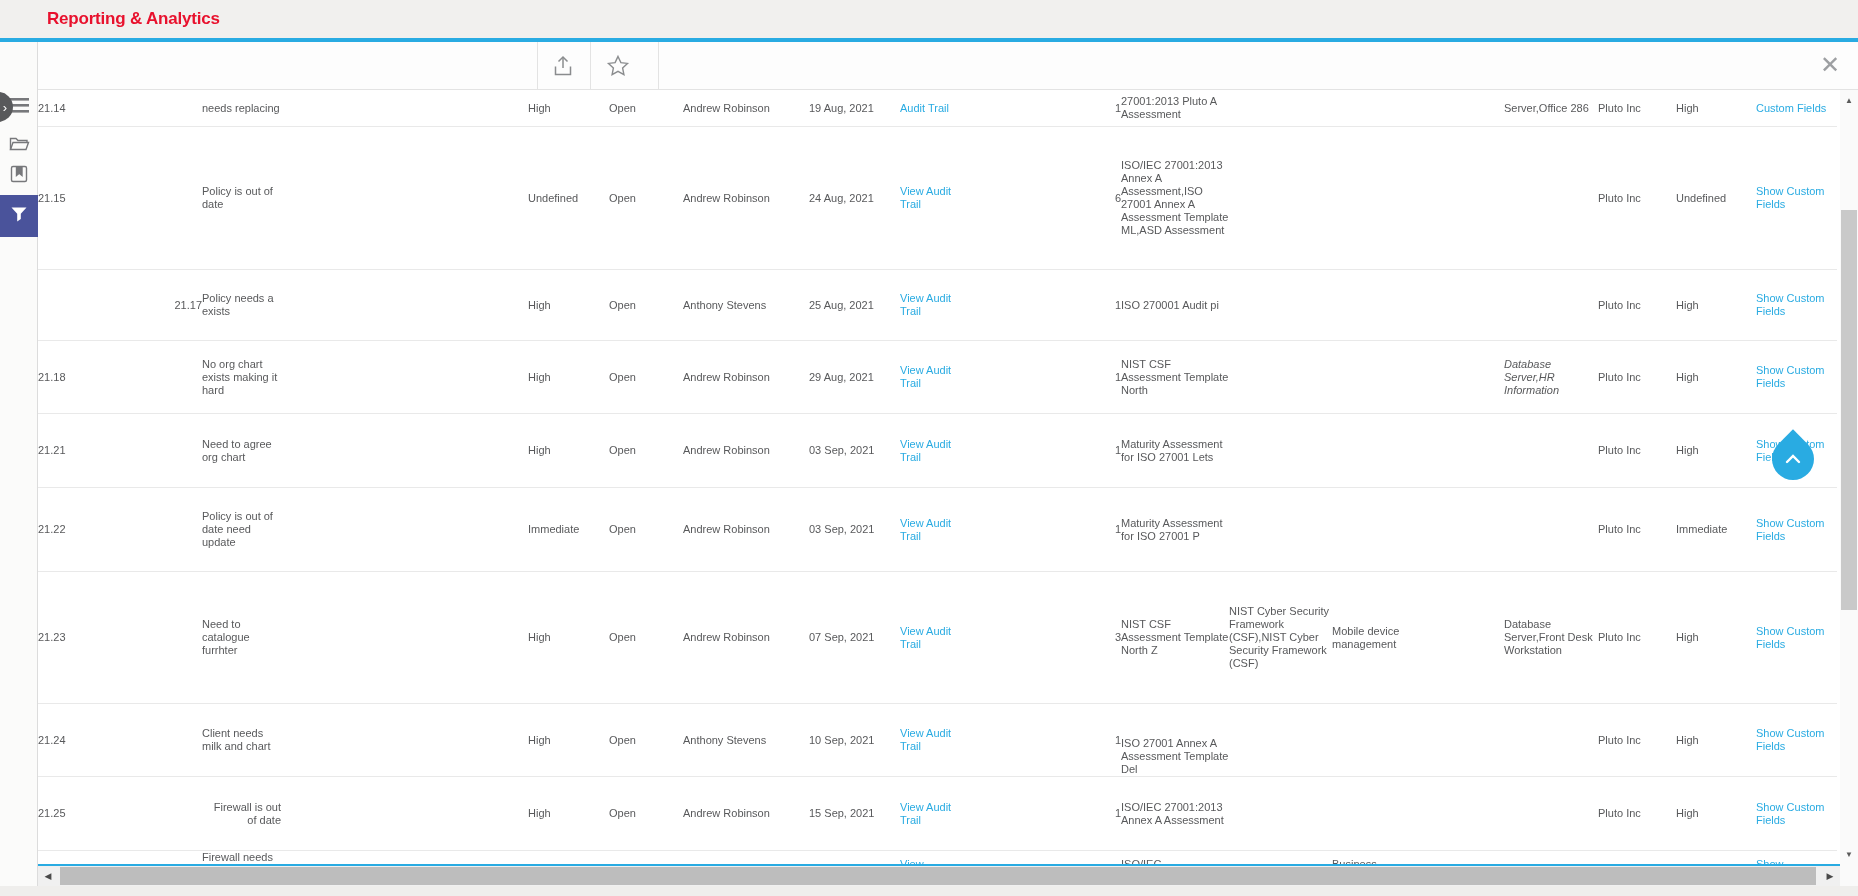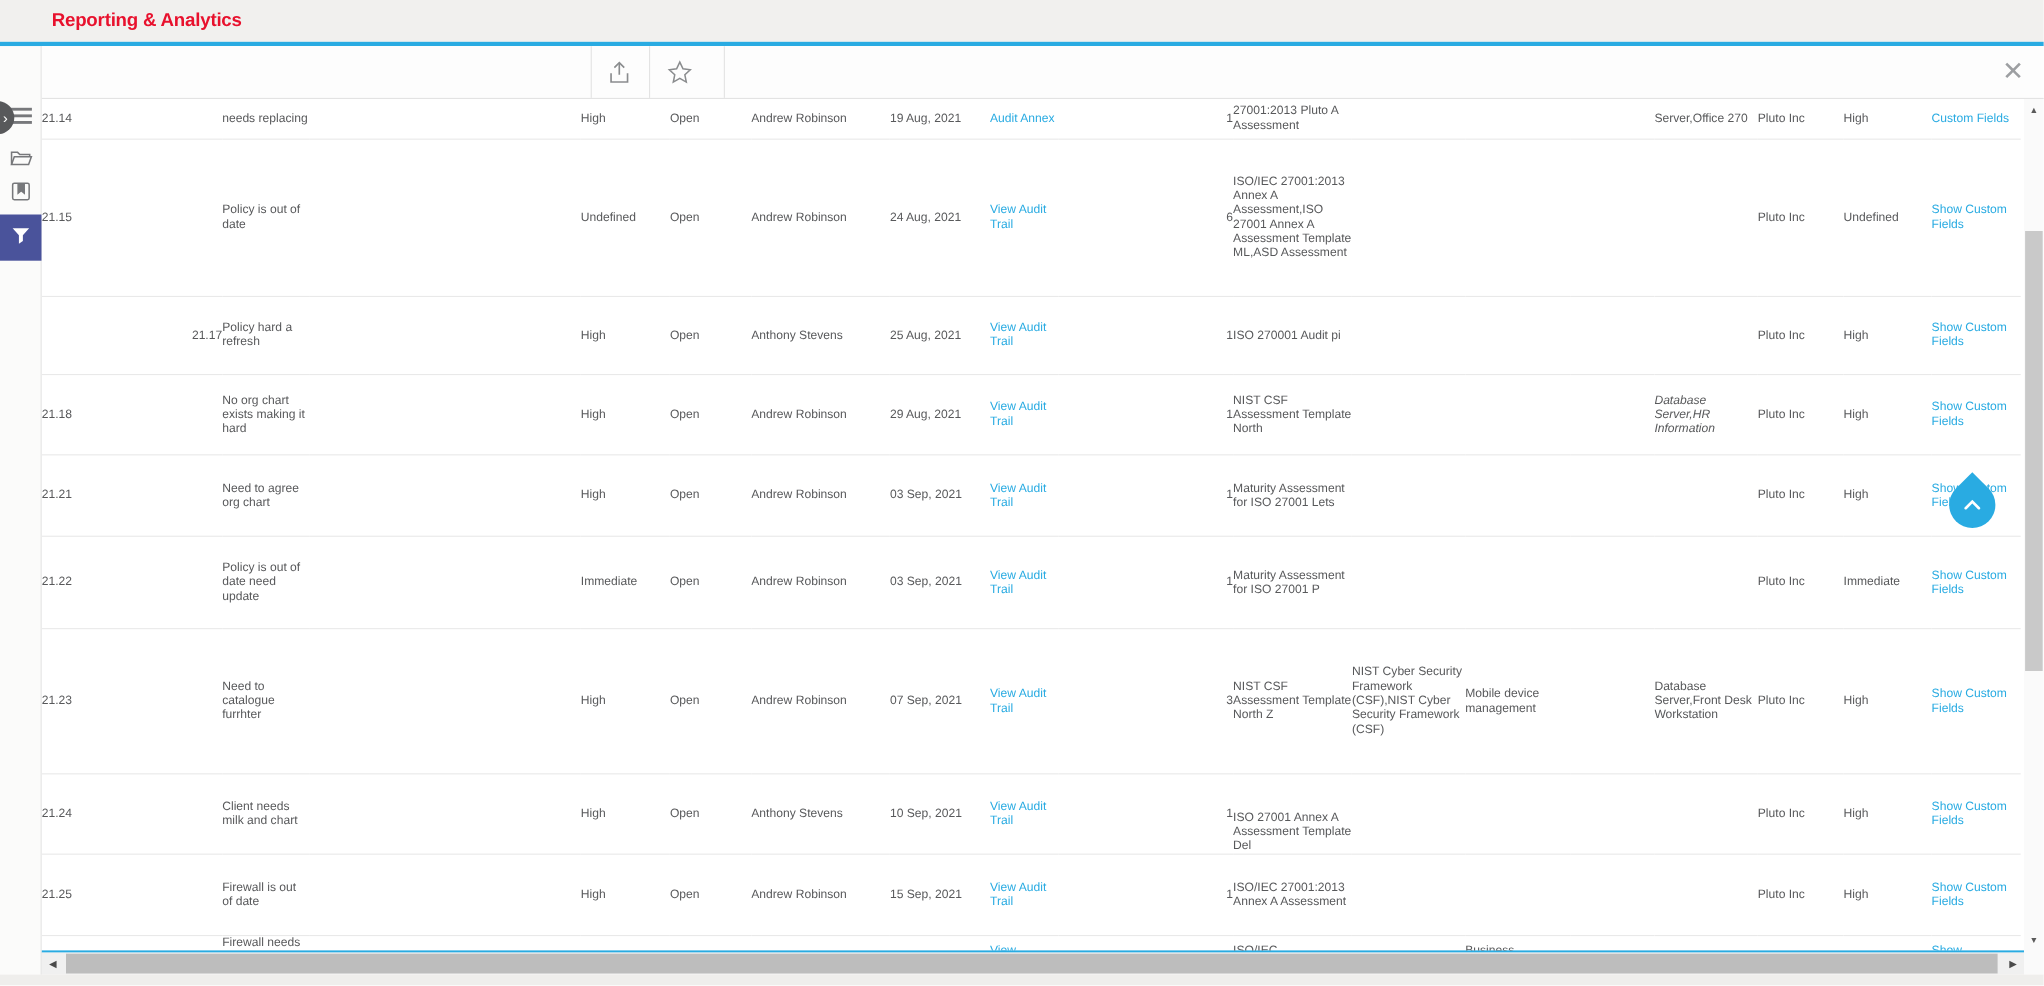--- a/index.html
+++ b/index.html
@@ -194,21 +194,21 @@
                 <span>Andrew Robinson</span>
               </div>
             </td>
             <td class="c-date">
               <div class="cw" style="height: 36px;">
                 <span>19 Aug, 2021</span>
               </div>
             </td>
             <td class="c-audit">
               <div class="cw" style="height: 36px;">
-                <span class="link">Audit Annex</span>
+                <span class="link">Audit Trail</span>
               </div>
             </td>
             <td class="c-count">
               <div class="cw" style="height: 36px;">
                 <span>1</span>
               </div>
             </td>
             <td class="c-assess">
               <div class="cw" style="height: 36px;">
                 <span>27001:2013 Pluto A Assessment</span>
@@ -224,21 +224,21 @@
                 <span></span>
               </div>
             </td>
             <td class="c-blank2">
               <div class="cw" style="height: 36px;">
                 <span></span>
               </div>
             </td>
             <td class="c-assets">
               <div class="cw" style="height: 36px;">
-                <span>Server,Office 270</span>
+                <span>Server,Office 286</span>
               </div>
             </td>
             <td class="c-company">
               <div class="cw" style="height: 36px;">
                 <span>Pluto Inc</span>
               </div>
             </td>
             <td class="c-pri2">
               <div class="cw" style="height: 36px;">
                 <span>High</span>
@@ -338,21 +338,21 @@
             </td>
           </tr>
           <tr>
             <td class="c-id">
               <div class="cw" style="height: 70px; justify-content: flex-end;">
                 <span>21.17</span>
               </div>
             </td>
             <td class="c-desc">
               <div class="cw" style="height: 70px;">
-                <span>Policy hard a refresh</span>
+                <span>Policy needs a exists</span>
               </div>
             </td>
             <td class="c-blank1">
               <div class="cw" style="height: 70px;">
                 <span></span>
               </div>
             </td>
             <td class="c-pri">
               <div class="cw" style="height: 70px;">
                 <span>High</span>
@@ -859,21 +859,21 @@
               </div>
             </td>
           </tr>
           <tr>
             <td class="c-id">
               <div class="cw" style="height: 73px;">
                 <span>21.25</span>
               </div>
             </td>
             <td class="c-desc">
-              <div class="cw" style="height: 73px;">
+              <div class="cw" style="height: 73px; text-align: right;">
                 <span>Firewall is out of date</span>
               </div>
             </td>
             <td class="c-blank1">
               <div class="cw" style="height: 73px;">
                 <span></span>
               </div>
             </td>
             <td class="c-pri">
               <div class="cw" style="height: 73px;">

